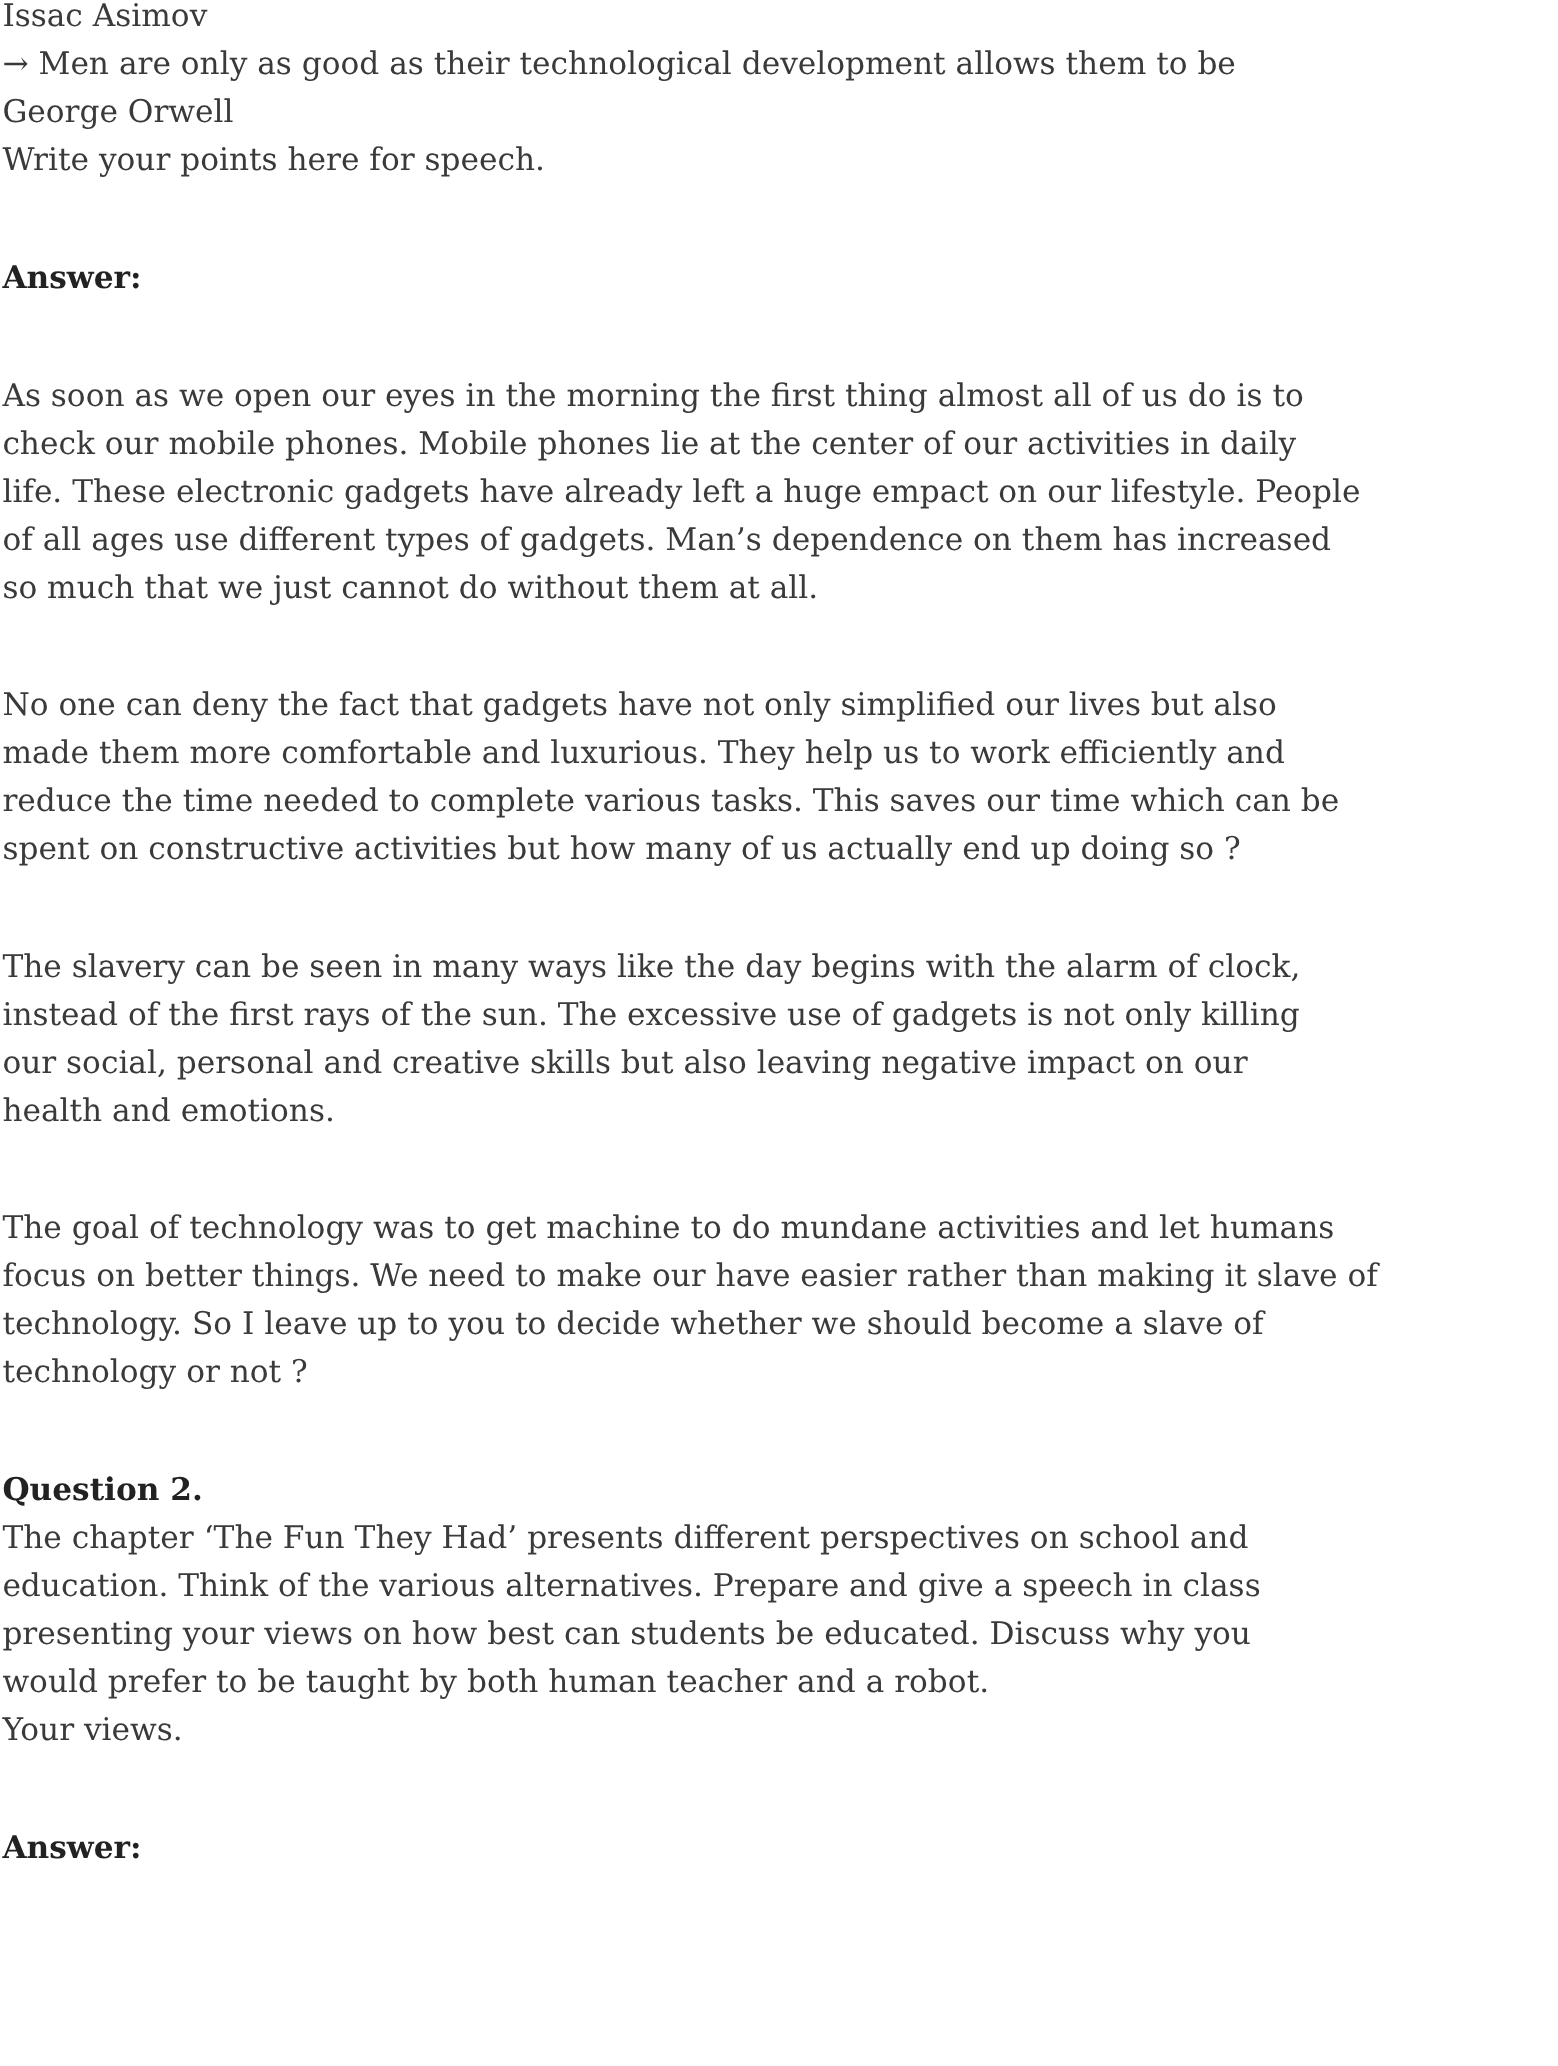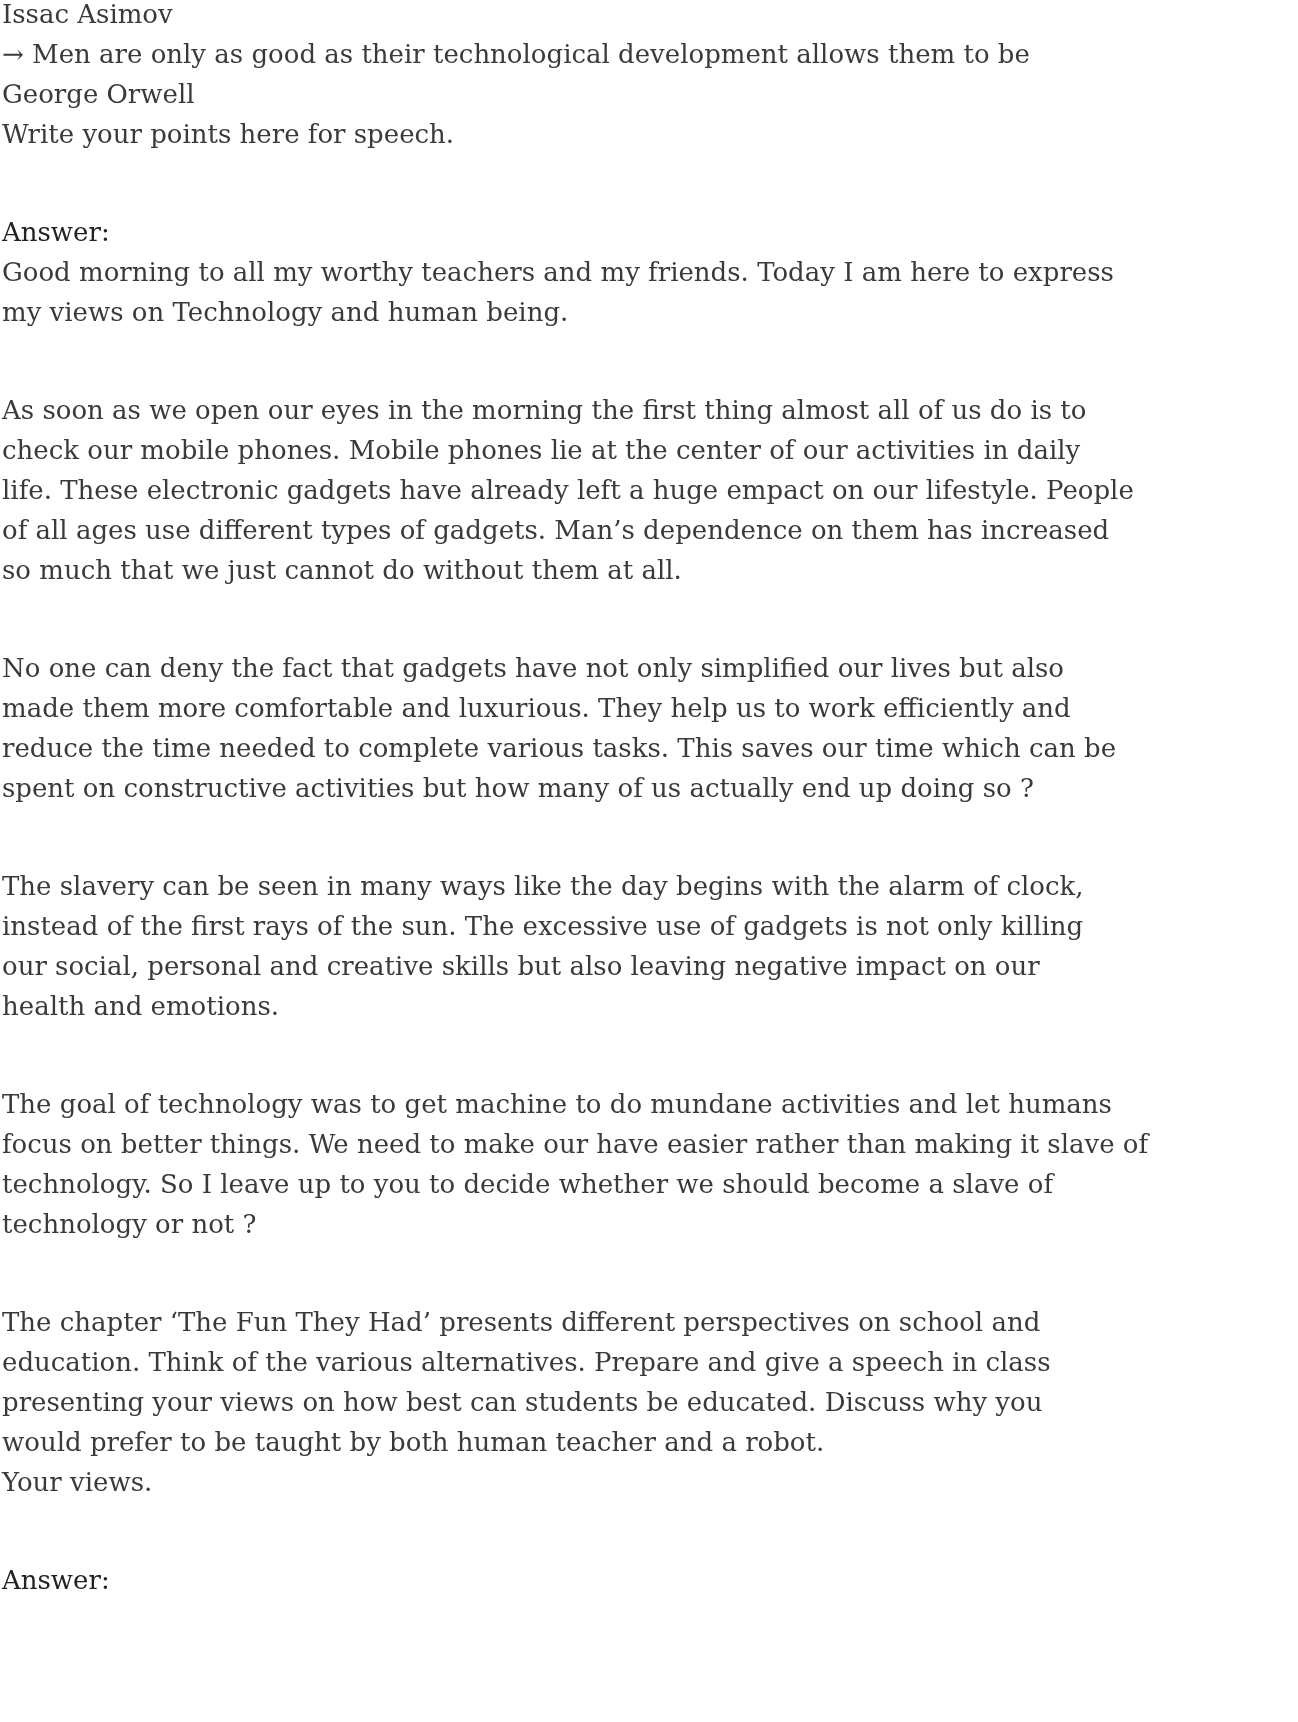--- a/index.html
+++ b/index.html
@@ -18,43 +18,41 @@
     font-family: "DejaVu Serif", "Liberation Serif", serif;
     font-size: 26px;
     line-height: 40px;
     color: var(--text-color, #3a3a3a);
   }
   .para {
     margin: 0 0 58px 0;
   }
   .para-heading {
     display: block;
-    font-weight: 400;
+    font-weight: 700;
     color: var(--heading-color, #222222);
   }
   .para-lines {
     display: block;
     white-space: pre-line;
   }
 </style>
 </head>
 <body>
 
 <main class="doc">
   <div id="paragraph-list">
       <p class="para">
         <span class="para-lines">Issac Asimov
 → Men are only as good as their technological development allows them to be
 George Orwell
 Write your points here for speech.</span>
       </p>
       <p class="para">
         <strong class="para-heading">Answer:</strong>
-        <span class="para-lines">Good morning to all my worthy teachers and my friends. Today I am here to express
-my views on Technology and human being.</span>
       </p>
       <p class="para">
         <span class="para-lines">As soon as we open our eyes in the morning the first thing almost all of us do is to
 check our mobile phones. Mobile phones lie at the center of our activities in daily
 life. These electronic gadgets have already left a huge empact on our lifestyle. People
 of all ages use different types of gadgets. Man’s dependence on them has increased
 so much that we just cannot do without them at all.</span>
       </p>
       <p class="para">
         <span class="para-lines">No one can deny the fact that gadgets have not only simplified our lives but also
@@ -68,20 +66,21 @@
 our social, personal and creative skills but also leaving negative impact on our
 health and emotions.</span>
       </p>
       <p class="para">
         <span class="para-lines">The goal of technology was to get machine to do mundane activities and let humans
 focus on better things. We need to make our have easier rather than making it slave of
 technology. So I leave up to you to decide whether we should become a slave of
 technology or not ?</span>
       </p>
       <p class="para">
+        <strong class="para-heading">Question 2.</strong>
         <span class="para-lines">The chapter ‘The Fun They Had’ presents different perspectives on school and
 education. Think of the various alternatives. Prepare and give a speech in class
 presenting your views on how best can students be educated. Discuss why you
 would prefer to be taught by both human teacher and a robot.
 Your views.</span>
       </p>
       <p class="para">
         <strong class="para-heading">Answer:</strong>
       </p>
     </div>

